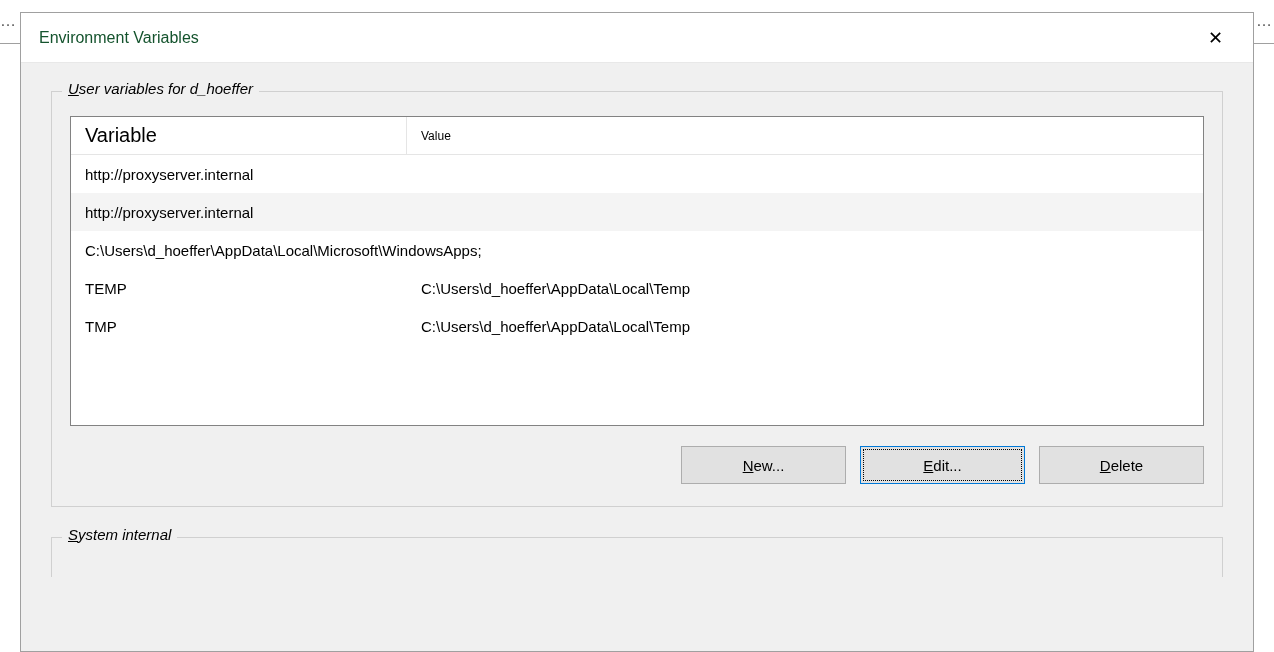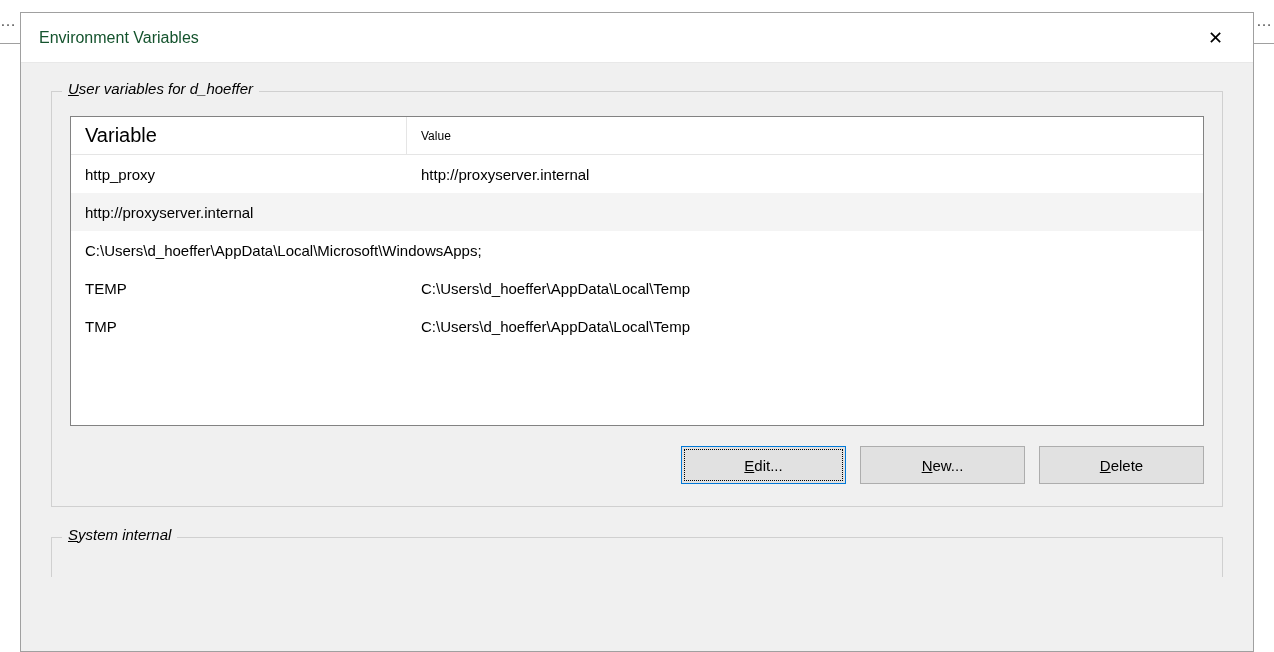--- a/index.html
+++ b/index.html
@@ -191,48 +191,47 @@
         <span class="mn">U</span><span>ser variables for d_hoeffer</span>
       </div>
 
       <div class="listview">
         <div class="lv-header">
           <div class="lv-col-variable">Variable</div>
           <div class="lv-col-value">Value</div>
         </div>
         <div class="lv-body" id="lv-body">
             <div class="lv-row">
-              <div class="lv-cell-variable">http_proxy</div>
               <div class="lv-cell-value">http://proxyserver.internal</div>
             </div>
             <div class="lv-row selected">
               <div class="lv-cell-value">http://proxyserver.internal</div>
             </div>
             <div class="lv-row">
               <div class="lv-cell-value">C:\Users\d_hoeffer\AppData\Local\Microsoft\WindowsApps;</div>
             </div>
             <div class="lv-row">
               <div class="lv-cell-variable">TEMP</div>
               <div class="lv-cell-value">C:\Users\d_hoeffer\AppData\Local\Temp</div>
             </div>
             <div class="lv-row">
               <div class="lv-cell-variable">TMP</div>
               <div class="lv-cell-value">C:\Users\d_hoeffer\AppData\Local\Temp</div>
             </div>
           </div>
       </div>
 
       <div class="button-row">
+        <button class="win-btn">
+          <span><span class="mn">N</span><span>ew...</span></span>
+        </button>
         <button class="win-btn focused">
           <span><span class="mn">E</span><span>dit...</span></span>
         </button>
         <button class="win-btn">
-          <span><span class="mn">N</span><span>ew...</span></span>
-        </button>
-        <button class="win-btn">
           <span><span class="mn">D</span><span>elete</span></span>
         </button>
       </div>
     </div>
 
     <div class="groupbox system">
       <div class="legend">
         <span class="mn">S</span><span>ystem internal</span>
       </div>
     </div>

